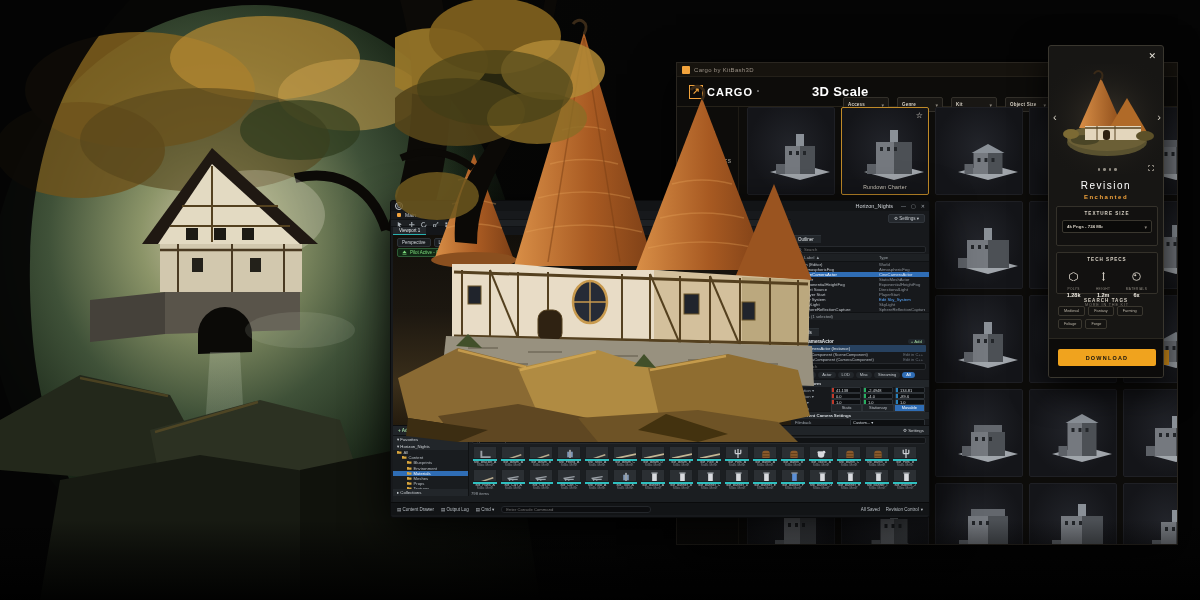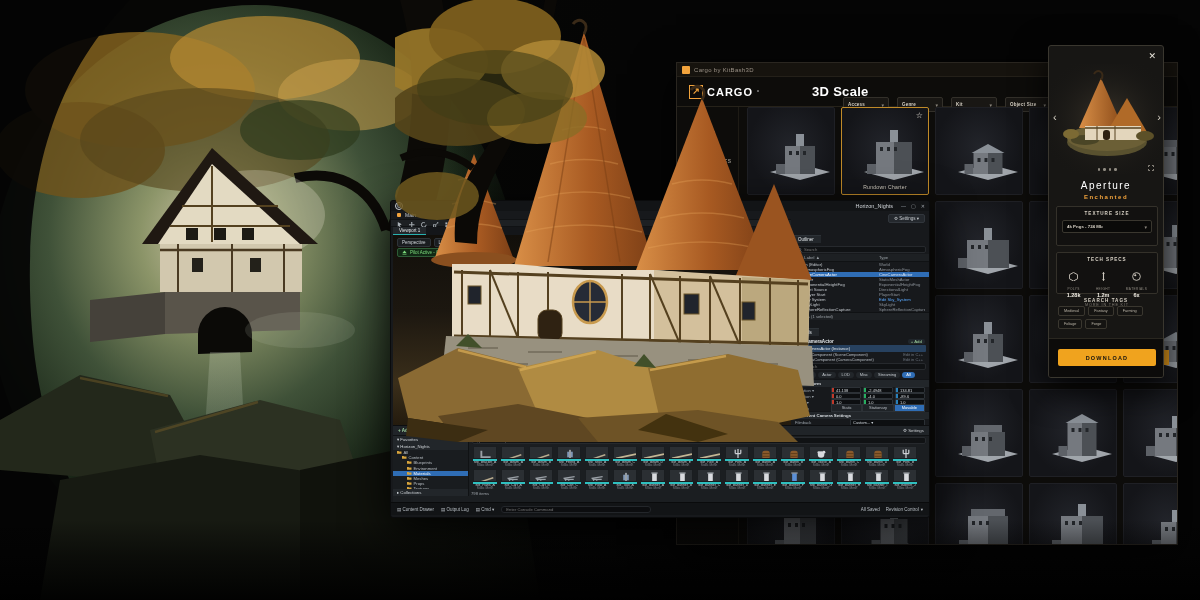--- a/index.html
+++ b/index.html
@@ -1460,21 +1460,21 @@
     </div>
     <div id="hb-dots">
         <i></i>
         <i></i>
         <i></i>
         <i></i>
       </div>
     <svg id="hb-expand" width="6" height="6" viewBox="0 0 12 12">
       <path d="M1,4 V1 H4 M8,1 H11 V4 M11,8 V11 H8 M4,11 H1 V8" fill="none" stroke="#b9b3a6" stroke-width="1.4"></path>
     </svg>
-    <div id="hb-title">Aperture</div>
+    <div id="hb-title">Revision</div>
     <div id="hb-subtitle">Enchanted</div>
 
     <div class="hb-box" style="top:160px;height:40px;">
       <div class="bxlabel">TEXTURE SIZE</div>
       <div id="hb-dd">
         <span class="v">4k Pngs - 724 Mb</span>
         <span class="cr">▾</span>
       </div>
     </div>
 

